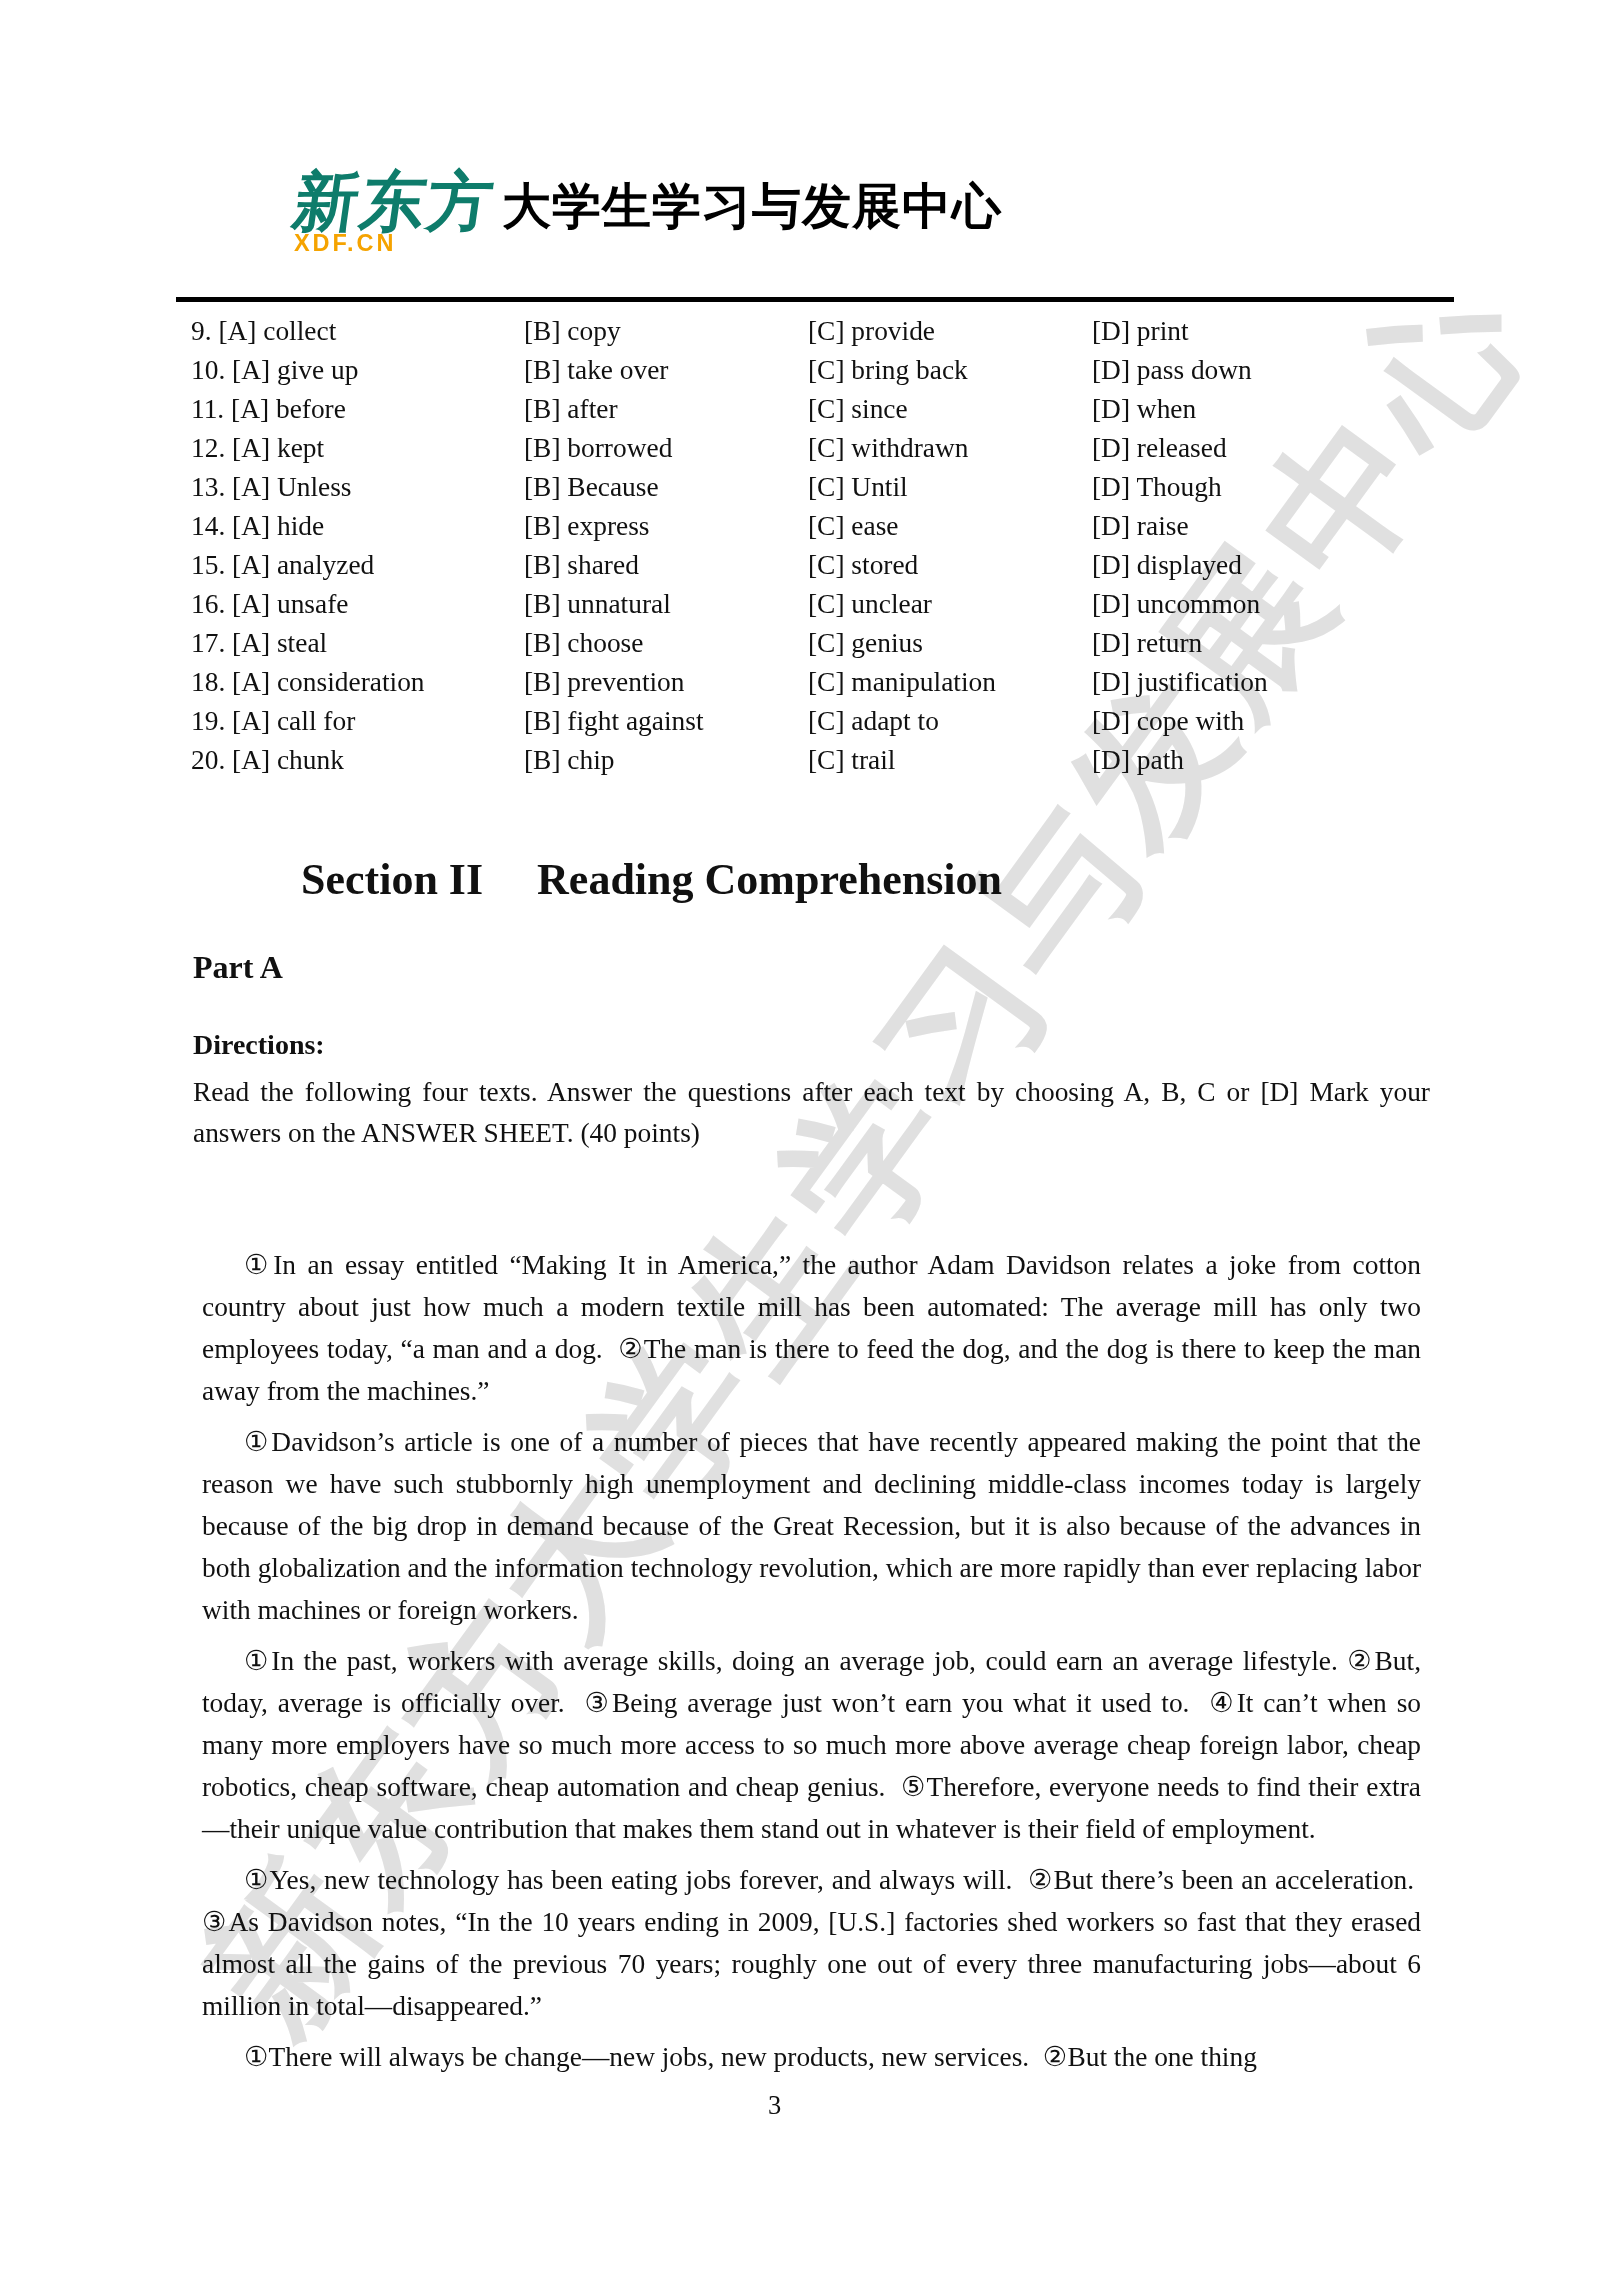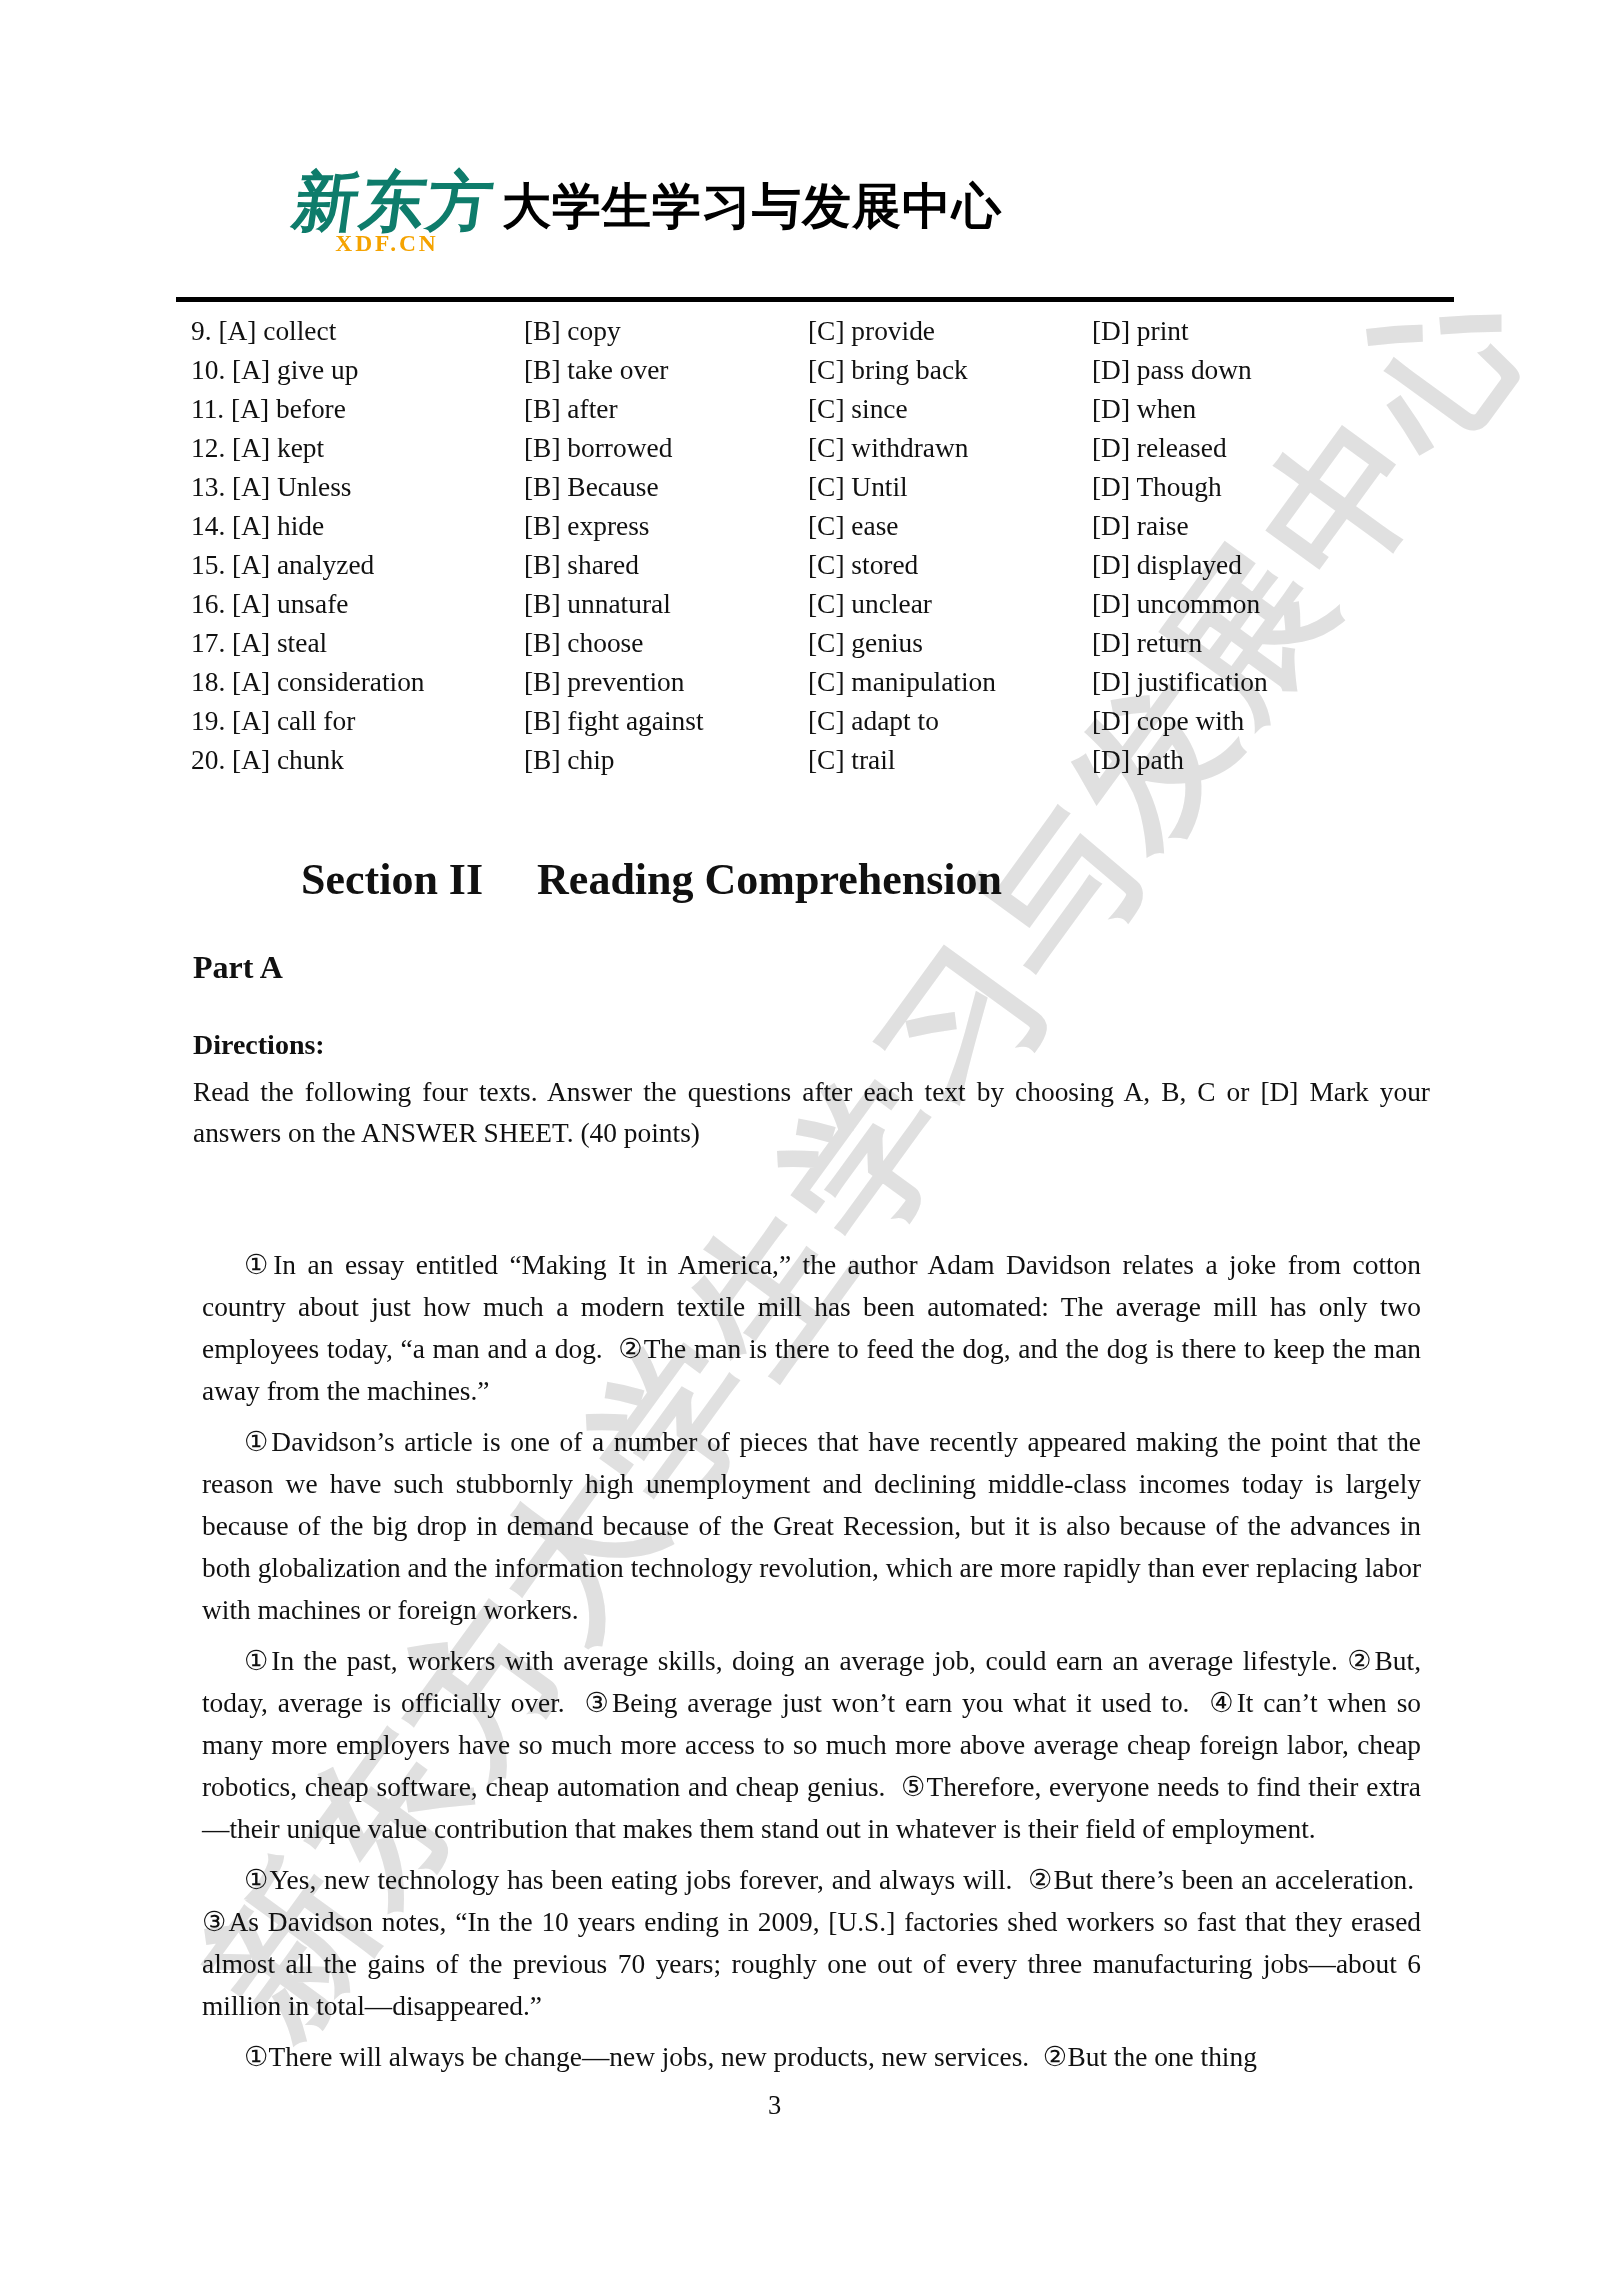--- a/index.html
+++ b/index.html
@@ -17,23 +17,23 @@
     transform:rotate(-54deg);transform-origin:0 0;
   }
   
   .logo{position:absolute;left:294px;top:169px;z-index:1;width:186px;}
   .logo-cn{
     font-family:"Liberation Sans","DejaVu Sans",sans-serif;font-weight:900;
     font-size:65px;line-height:65px;color:#0e7c6b;letter-spacing:2px;
     transform:skewX(-8deg);white-space:nowrap;
   }
   .logo-domain{
-    font-family:Liberation Serif, serif;font-weight:800;
+    font-family:Liberation Sans, sans-serif;font-weight:800;
     font-size:23.5px;line-height:23.5px;color:#f5a300;letter-spacing:2.9px;
-    text-align:center;margin-top:-2px;
+    text-align:left;margin-top:-2px;
   }
   .slogan{
     position:absolute;left:502px;top:179px;z-index:1;
     font-family:"Liberation Sans","DejaVu Sans",sans-serif;font-weight:900;
     font-size:49px;line-height:55px;color:#000000;letter-spacing:1px;white-space:nowrap;
   }
   .rule{position:absolute;left:176px;top:297px;width:1278px;height:4.9px;background:#000;z-index:1;}
   
   .options{
     position:absolute;left:191px;top:312px;width:1270px;z-index:1;

